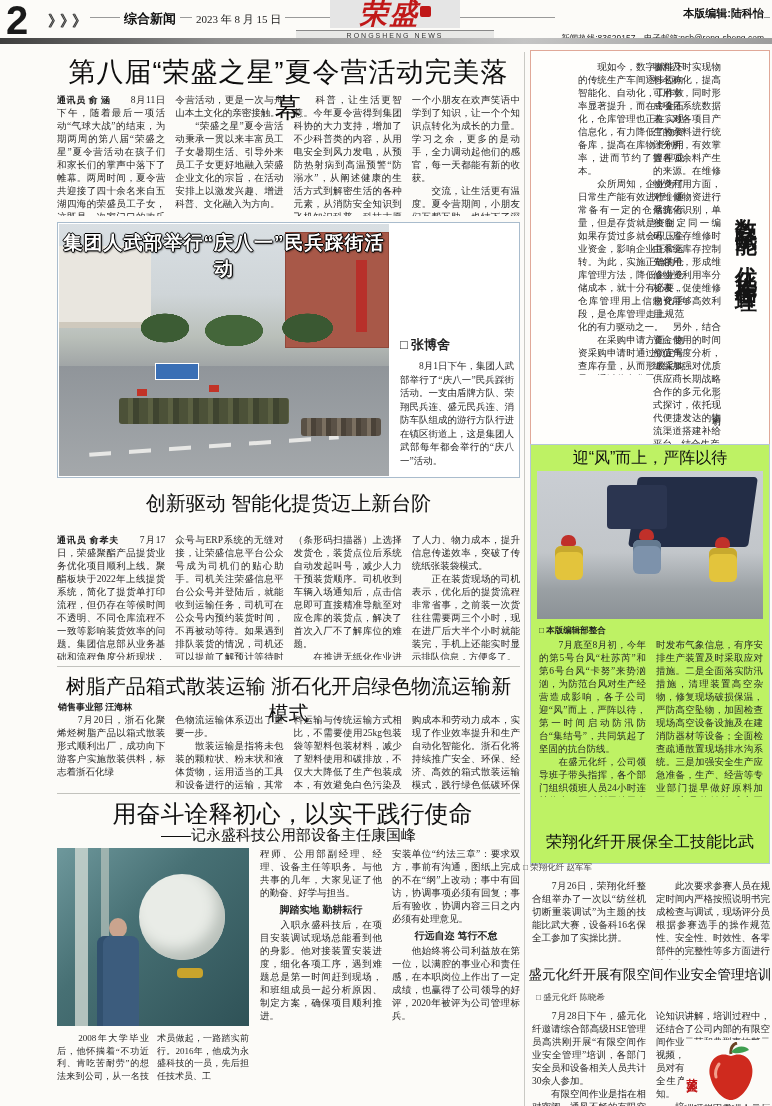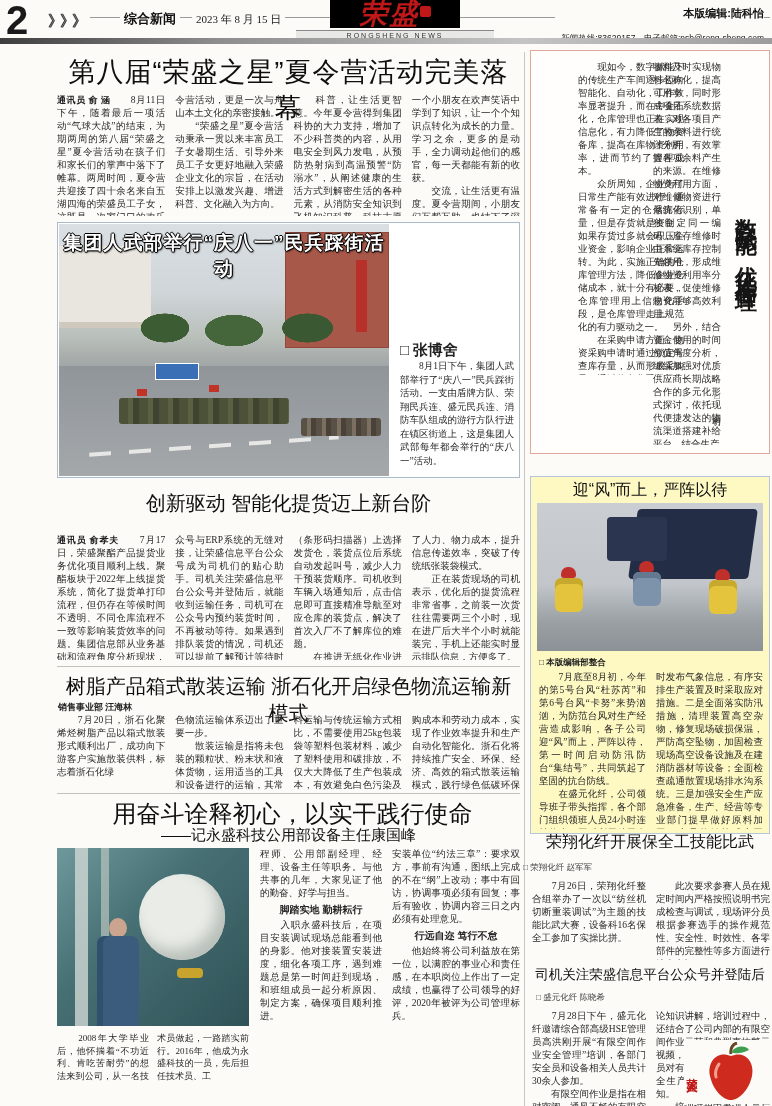--- a/index.html
+++ b/index.html
@@ -6,21 +6,21 @@
   body { background:#e9e7e2; font-family:"Liberation Serif","DejaVu Serif",serif; }
   .page { position:relative; width:772px; height:1106px; background:#fcfbf8; margin:0 auto; overflow:hidden; }
   .abs { position:absolute; }
 
   
   .hdr-num { left:6px; top:-2px; font-size:40px; font-weight:bold; font-family:"Liberation Sans","DejaVu Sans",sans-serif; color:#1a1a1a; }
   .hdr-chev { left:48px; top:12px; font-size:15px; font-weight:bold; color:#3c3c3c; letter-spacing:-3px; }
   .hdr-line { left:90px; top:17px; width:680px; height:1px; background:#9a9a9a; }
   .hdr-sec { left:120px; top:10px; font-size:13px; font-weight:bold; color:#111; background:#fcfbf8; padding:0 4px; font-family:"Liberation Sans","DejaVu Sans",sans-serif; }
   .hdr-date { left:192px; top:12px; font-size:11px; color:#222; background:#fcfbf8; padding:0 4px; }
-  .logo-wrap { left:330px; top:0; width:130px; text-align:center; background:#000000; }
+  .logo-wrap { left:330px; top:0; width:130px; text-align:center; background:#e5e5e5; }
   .logo-cn { font-size:28px; font-weight:bold; color:#c01818; font-style:italic; letter-spacing:2px; line-height:28px; }
   .logo-seal { display:inline-block; width:11px; height:11px; background:#c01818; border-radius:2px; vertical-align:super; }
   .logo-strip { left:296px; top:30px; width:198px; height:12px; background:#e8e8e6; border-top:1px solid #888; border-bottom:1px solid #888; text-align:center; font-size:7px; letter-spacing:2px; color:#333; line-height:10px; font-family:"Liberation Sans","DejaVu Sans",sans-serif; }
   .hdr-right { right:8px; top:6px; text-align:right; font-family:"Liberation Sans","DejaVu Sans",sans-serif; background:#fcfbf8; padding:0 0 0 6px; }
   .hdr-right .l1 { font-size:11px; font-weight:bold; color:#111; }
   .hdr-right .l2 { font-size:8.5px; color:#222; margin-top:12px; }
   .hdr-bar { left:0; top:38px; width:772px; height:6px; background:linear-gradient(to right,#3e3e3e,#8d8d8d 28%,#c4c4c4 68%,#9c9c9c); }
 
   .vrule { left:524px; top:52px; width:1px; height:1054px; background:#c9c9c4; }
   .hrule { height:1px; background:#c2c2bd; }
@@ -44,33 +44,33 @@
   .pp-trees { position:absolute; left:60px; top:78px; width:230px; height:52px; background:radial-gradient(ellipse 40px 24px at 20% 50%,#3c5c34 60%,transparent 61%),radial-gradient(ellipse 48px 26px at 50% 55%,#44663a 60%,transparent 61%),radial-gradient(ellipse 42px 24px at 82% 50%,#3a5832 60%,transparent 61%); }
   .pp-road { position:absolute; left:0; bottom:0; width:330px; height:110px; background:linear-gradient(to bottom,#90959a,#a4a8ab); }
   .pp-lane { position:absolute; left:30px; bottom:28px; width:250px; height:4px; background:repeating-linear-gradient(to right,#e7e7e5 0 22px,transparent 22px 40px); transform:rotate(-4deg); }
   .pp-parade { position:absolute; left:60px; bottom:52px; width:170px; height:26px; background:repeating-linear-gradient(to right,#4c5138 0 9px,#5b6042 9px 14px,#3f4430 14px 20px); border-radius:3px; }
   .pp-flag1,.pp-flag2 { position:absolute; width:10px; height:7px; background:#c23327; }
   .pp-flag1 { left:78px; bottom:80px; } .pp-flag2 { left:150px; bottom:84px; }
   .pp-sign { position:absolute; left:96px; bottom:96px; width:44px; height:17px; background:#3a6fb5; border:1px solid #fff; }
   .pp-crowd { position:absolute; right:8px; bottom:40px; width:80px; height:18px; background:repeating-linear-gradient(to right,#5a5146 0 6px,#7a6f60 6px 10px,#4a4238 10px 15px); border-radius:3px; }
   .pp-title { position:absolute; left:0; right:0; top:6px; text-align:center; font-family:"Liberation Sans","DejaVu Sans",sans-serif; font-weight:bold; font-size:19px; color:#fff; letter-spacing:1px; text-shadow:1px 0 #000,-1px 0 #000,0 1px #000,0 -1px #000,1px 1px 2px #000; }
   .parade-cap { position:absolute; left:338px; top:1px; width:122px; height:252px; padding:8px 4px; display:flex; flex-direction:column; justify-content:flex-end; }
-  .parade-credit { font-size:15px; font-weight:bold; color:#222; }
+  .parade-credit { font-size:13px; font-weight:bold; color:#222; margin-bottom:6px; }
   .parade-text { font-size:9.5px; line-height:13.5px; text-align:justify; color:#262626; white-space:pre-line; }
 
   
   .digital-box { left:530px; top:50px; width:240px; height:404px; border:1px solid #e0a898; background:#fffefc; }
   .dg-col1 { position:absolute; left:8px; top:10px; width:106px; height:314px;margin-left:39px; }
   .dg-col2 { position:absolute; left:122px; top:10px; width:68px; height:384px; }
   .dg-title { position:absolute; right:8px; top:150px; height:248px; writing-mode:vertical-rl; font-weight:bold; font-size:22px; letter-spacing:5px; color:#151515; }
   .dg-author { position:absolute; right:46px; top:340px; writing-mode:vertical-rl; font-size:8.5px; color:#333; letter-spacing:2px; }
   .forum { position:absolute; left:6px; top:330px; width:72px; height:68px; text-align:center; }
   .forum-label { font-size:9px; font-weight:bold; font-style:italic; color:#1a1a1a; letter-spacing:1px; }
 
-  .typhoon-box { left:530px; top:476px; width:240px; height:358px; border:1px solid #b5c6d8; background:#fef9c3; }
+  .typhoon-box { left:530px; top:444px; width:240px; height:420px; border:1px solid #b5c6d8; background:#bef264; }
   .ty-title { position:absolute; left:0; right:0; top:3px; font-size:16px; }
   .ty-photo { position:absolute; left:6px; top:26px; width:226px; height:148px; background:linear-gradient(to bottom,#caced3 0%,#c2c6ca 55%,#9aa0a4 80%,#8b9196 100%); overflow:hidden; }
   .typ-tarp { position:absolute; right:10px; top:6px; width:120px; height:70px; background:#232d46; border-radius:4px; transform:skewX(-8deg); }
   .typ-tarp2 { position:absolute; left:70px; top:14px; width:60px; height:44px; background:#2b3550; border-radius:4px; }
   .worker { position:absolute; width:36px; height:52px; }
   .w-helm { position:absolute; left:10px; top:0; width:15px; height:11px; background:#c0302a; border-radius:7px 7px 3px 3px; }
   .w-vest { position:absolute; left:4px; top:11px; width:28px; height:34px; background:#e3c43c; border-radius:6px; box-shadow:inset 0 6px 0 #c7a92e; }
   .w-blue .w-vest { background:#7d92ab; box-shadow:inset 0 6px 0 #64798f; }
   .ty-credit { position:absolute; left:8px; top:180px; font-size:8.5px; font-weight:bold; color:#222; }
   .ty-cols { position:absolute; left:8px; top:194px; width:224px; height:158px; }
@@ -252,21 +252,21 @@
     </div>
   </div>
 
   <div class="abs h1 rx-title">荣翔化纤开展保全工技能比武</div>
   <div class="abs byline-serif rx-byline">□ 荣翔化纤 赵军军</div>
   <div class="abs cols rx-cols">
     <div class="col">　　7月26日，荣翔化纤整合组举办了一次以“纺丝机切断重装调试”为主题的技能比武大赛，设备科16名保全工参加了实操比拼。</div>
     <div class="col">　　此次要求参赛人员在规定时间内严格按照说明书完成检查与调试，现场评分员根据参赛选手的操作规范性、安全性、时效性、各零部件的完整性等多方面进行综合考评。</div>
   </div>
 
-  <div class="abs h1 sy-title">司机关注荣盛信息平台公众号并登陆后</div>
+  <div class="abs h1 sy-title">盛元化纤开展有限空间作业安全管理培训</div>
   <div class="abs byline-serif sy-byline">□ 盛元化纤 陈晓希</div>
   <div class="abs cols sy-cols">
     <div class="col">　　7月28日下午，盛元化纤邀请综合部高级HSE管理员高洪刚开展“有限空间作业安全管理”培训，各部门安全员和设备相关人员共计30余人参加。
 　　有限空间作业是指在相对密闭、通风不畅的有限空间进行的工作，其过程中有可能发生危险事件。本次培训围绕有限空间作业的类型、安全措施、作业流程四个方面展开梳理</div>
     <div class="col">论知识讲解，培训过程中，还结合了公司内部的有限空间作业示范和典型事故警示视频，以进一步提高参训人员对有限空间作业在企业安全生产工作中的重要性认知。
 　　培训过程中参训人员与讲师互动频繁，课堂氛围良好，不少员工表示受益匪浅，认为本次培训规范了作业人员的操作流程，也提高了作业人员安全防护意识和应急救援能力，进而保障了企业生产活动作业安全性。</div>
   </div>
 
   <div class="abs apple-wrap">
     <div class="apple-label">荣盛人</div>

